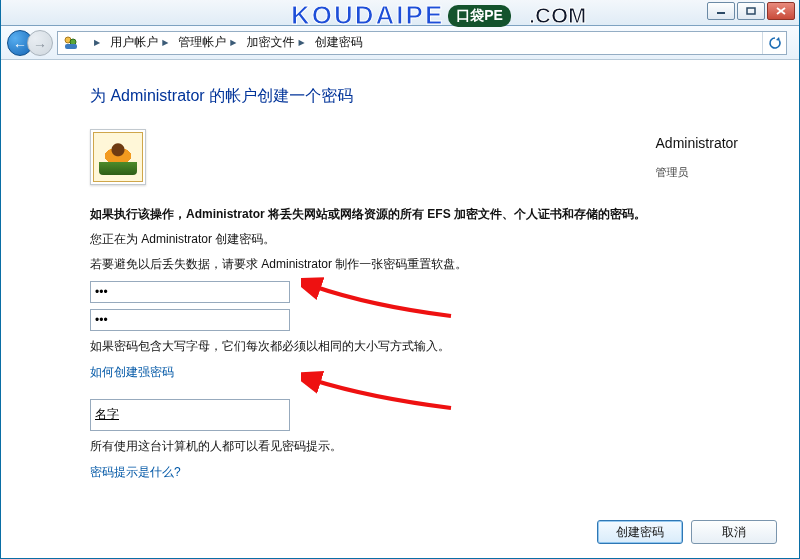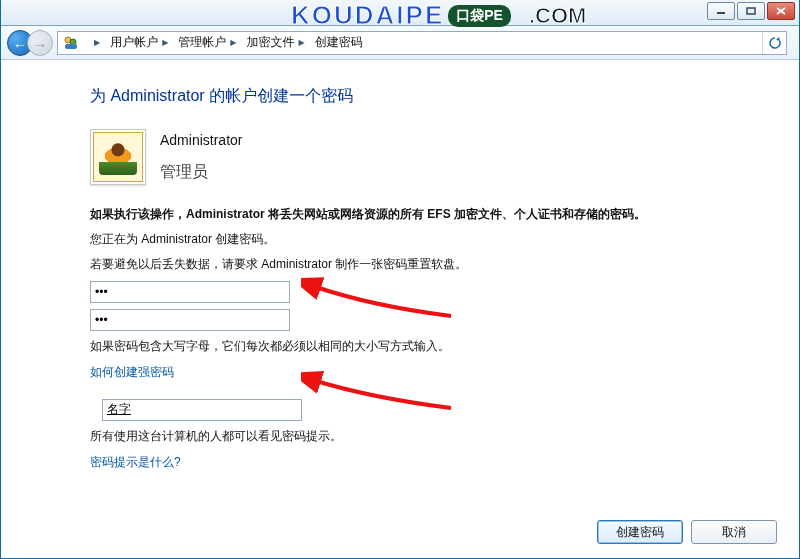--- a/index.html
+++ b/index.html
@@ -66,50 +66,50 @@
   .searchbox input::placeholder{ color:#8a8a8a; font-style:italic; }
   .searchbox .mag { position:absolute; right:4px; top:3px; color:#5b7a95; }
   
   .body {
     position:absolute; left:1px; right:1px; top:60px; bottom:48px; background:#fff;
     padding:26px 60px 0 88px; overflow:hidden;
   }
   .pagetitle {
     color:#003399; font-size:16px; margin-bottom:22px;
   }
-  .userrow { display:flex; align-items:center; margin-bottom:20px; }
+  .userrow { display:flex; align-items:center; margin-bottom:20px;justify-content:space-between; }
   .userpic {
     width:56px; height:56px; border:1px solid #c2c9cf; padding:2px; background:#fff;
     box-shadow:0 1px 2px rgba(0,0,0,.15); margin-right:14px;
   }
   .userpic .inner{
     width:100%; height:100%;
     background:
       radial-gradient(circle at 50% 35%, #6e3b12 0 6px, transparent 7px),
       radial-gradient(ellipse 22px 14px at 50% 48%, #f29a1f 0 60%, transparent 61%),
       linear-gradient(#fff7d8,#fff7d8);
     border:1px solid #cfa64a;
     position:relative;
   }
   .userpic .inner::after{
     content:""; position:absolute; left:10%; right:10%; bottom:6px; top:60%;
     background:linear-gradient(#4d8b2a,#2e5e17);
     border-radius:0 0 4px 4px;
   }
   .username { font-size:14px; }
-  .userrole { font-size:16px; color:#444; margin-top:14px; }
+  .userrole { font-size:11px; color:#444; margin-top:14px; }
   .para { margin:6px 0; line-height:1.6; }
   .para.bold { font-weight:bold; }
   .pwbox {
     width:200px; height:22px; border:1px solid #97aabd; background:#fff;
     display:block; margin:6px 0 2px 0; padding:0 4px; font-size:12px;
   }
   .hintbox {
-    width:200px; height:22px; border:1px solid #97aabd; background:#fff;
-    display:block; margin:4px 0 2px 12px; padding:0 4px; font-size:12px;text-decoration:underline;
+    width:200px; height:32px; border:1px solid #97aabd; background:#fff;
+    display:block; margin:4px 0 2px 0; padding:0 4px; font-size:12px;text-decoration:underline;
   }
   .link { color:#0057a6; cursor:pointer; margin-top:2px; display:inline-block; }
   
   .footer {
     position:absolute; right:22px; bottom:14px; display:flex; gap:8px;
   }
   .btn {
     min-width:86px; height:24px; border:1px solid #7a95ad; border-radius:3px;
     background:linear-gradient(#fdfefe,#e7eff6); font-size:12px;
     display:flex; align-items:center; justify-content:center; padding:0 12px;

